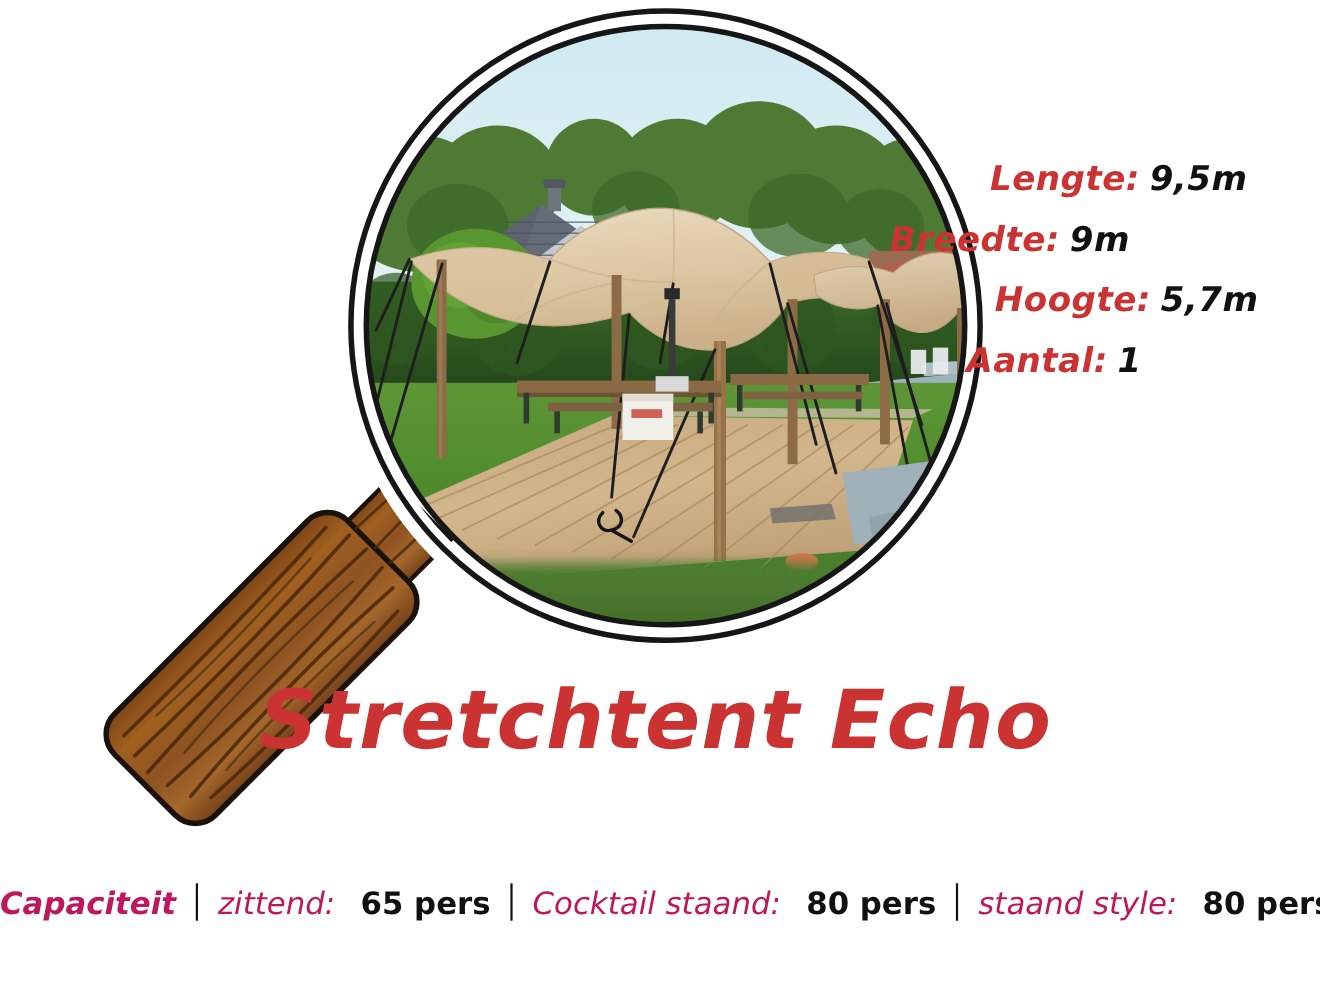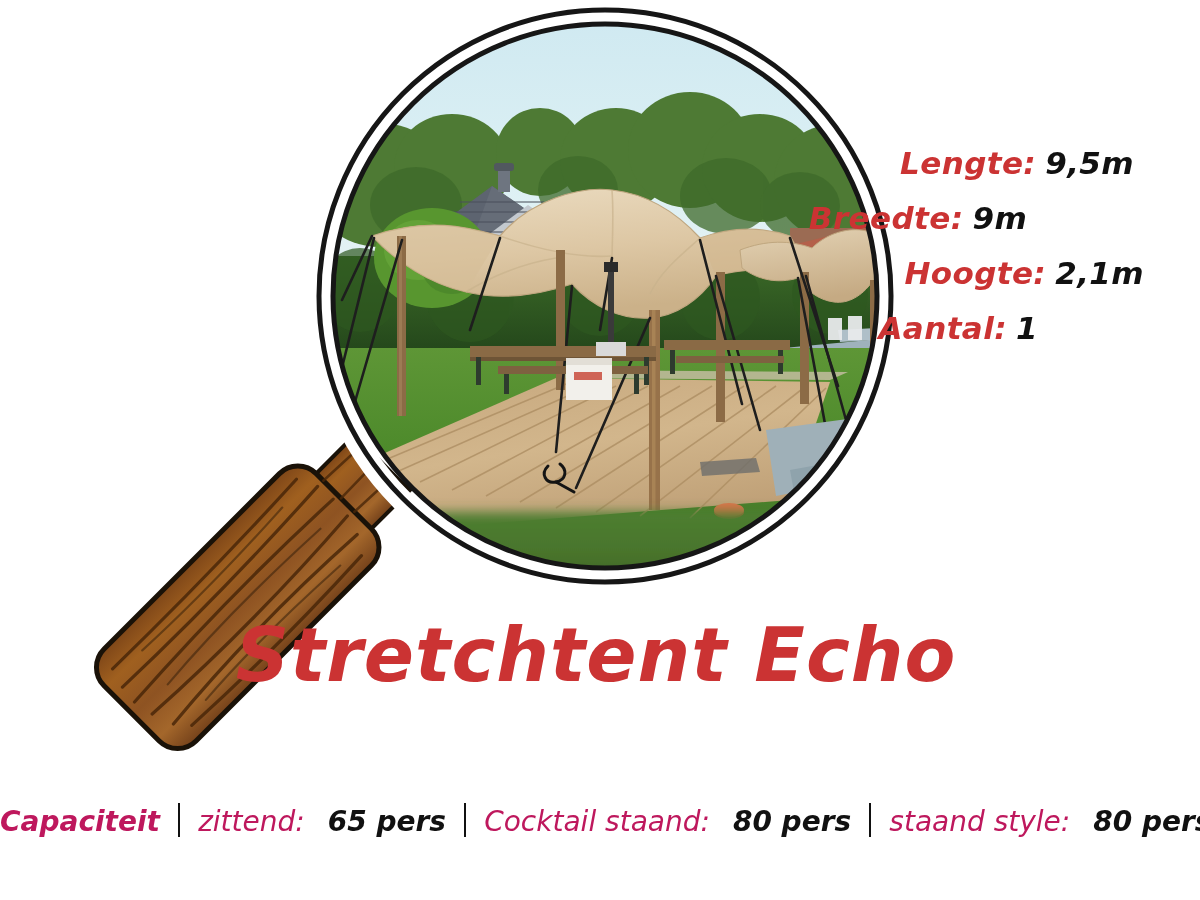--- a/index.html
+++ b/index.html
@@ -104,21 +104,20 @@
   }
   .cap-label {
     color: #be185d;
     font-size: 28px;
     font-style: italic;
     font-weight: normal;
   }
   .cap-value {
     color: #111111;
     font-size: 28px;
-    font-style: italic;
     font-weight: bold;
     margin-left: 23px;
   }
   .cap-sep {
     display: inline-block;
     width: 2px;
     height: 34px;
     background: #111111;
     margin: 0 13px -6px 13px;
   }
@@ -413,21 +412,21 @@
   </svg>
 
   <div id="spec-list">
     <div class="spec-row r0">
       <span class="spec-label">Lengte:</span><span class="spec-value">9,5m</span>
     </div>
     <div class="spec-row r1">
       <span class="spec-label">Breedte:</span><span class="spec-value">9m</span>
     </div>
     <div class="spec-row r2">
-      <span class="spec-label">Hoogte:</span><span class="spec-value">2,1m</span>
+      <span class="spec-label">Hoogte:</span><span class="spec-value">5,7m</span>
     </div>
     <div class="spec-row r4">
       <span class="spec-label">Aantal:</span><span class="spec-value">1</span>
     </div>
   </div>
 
   <div id="product-title">Stretchtent Echo</div>
 
   <div id="capacity-bar">
     <span class="cap-seg">

